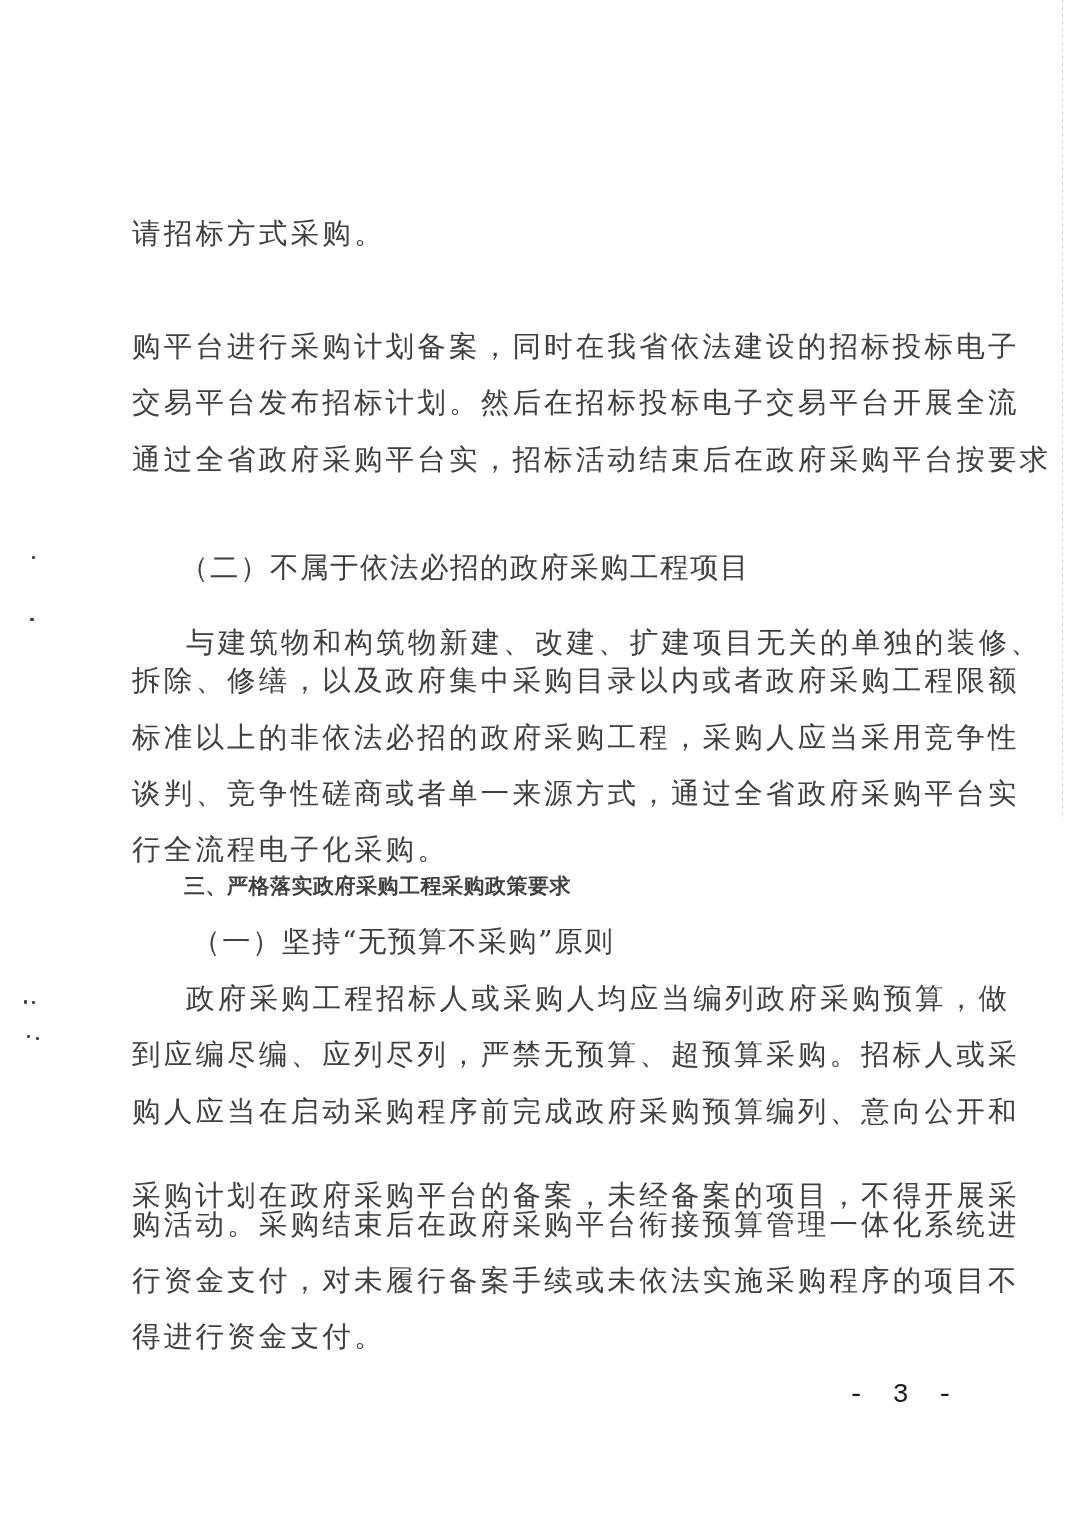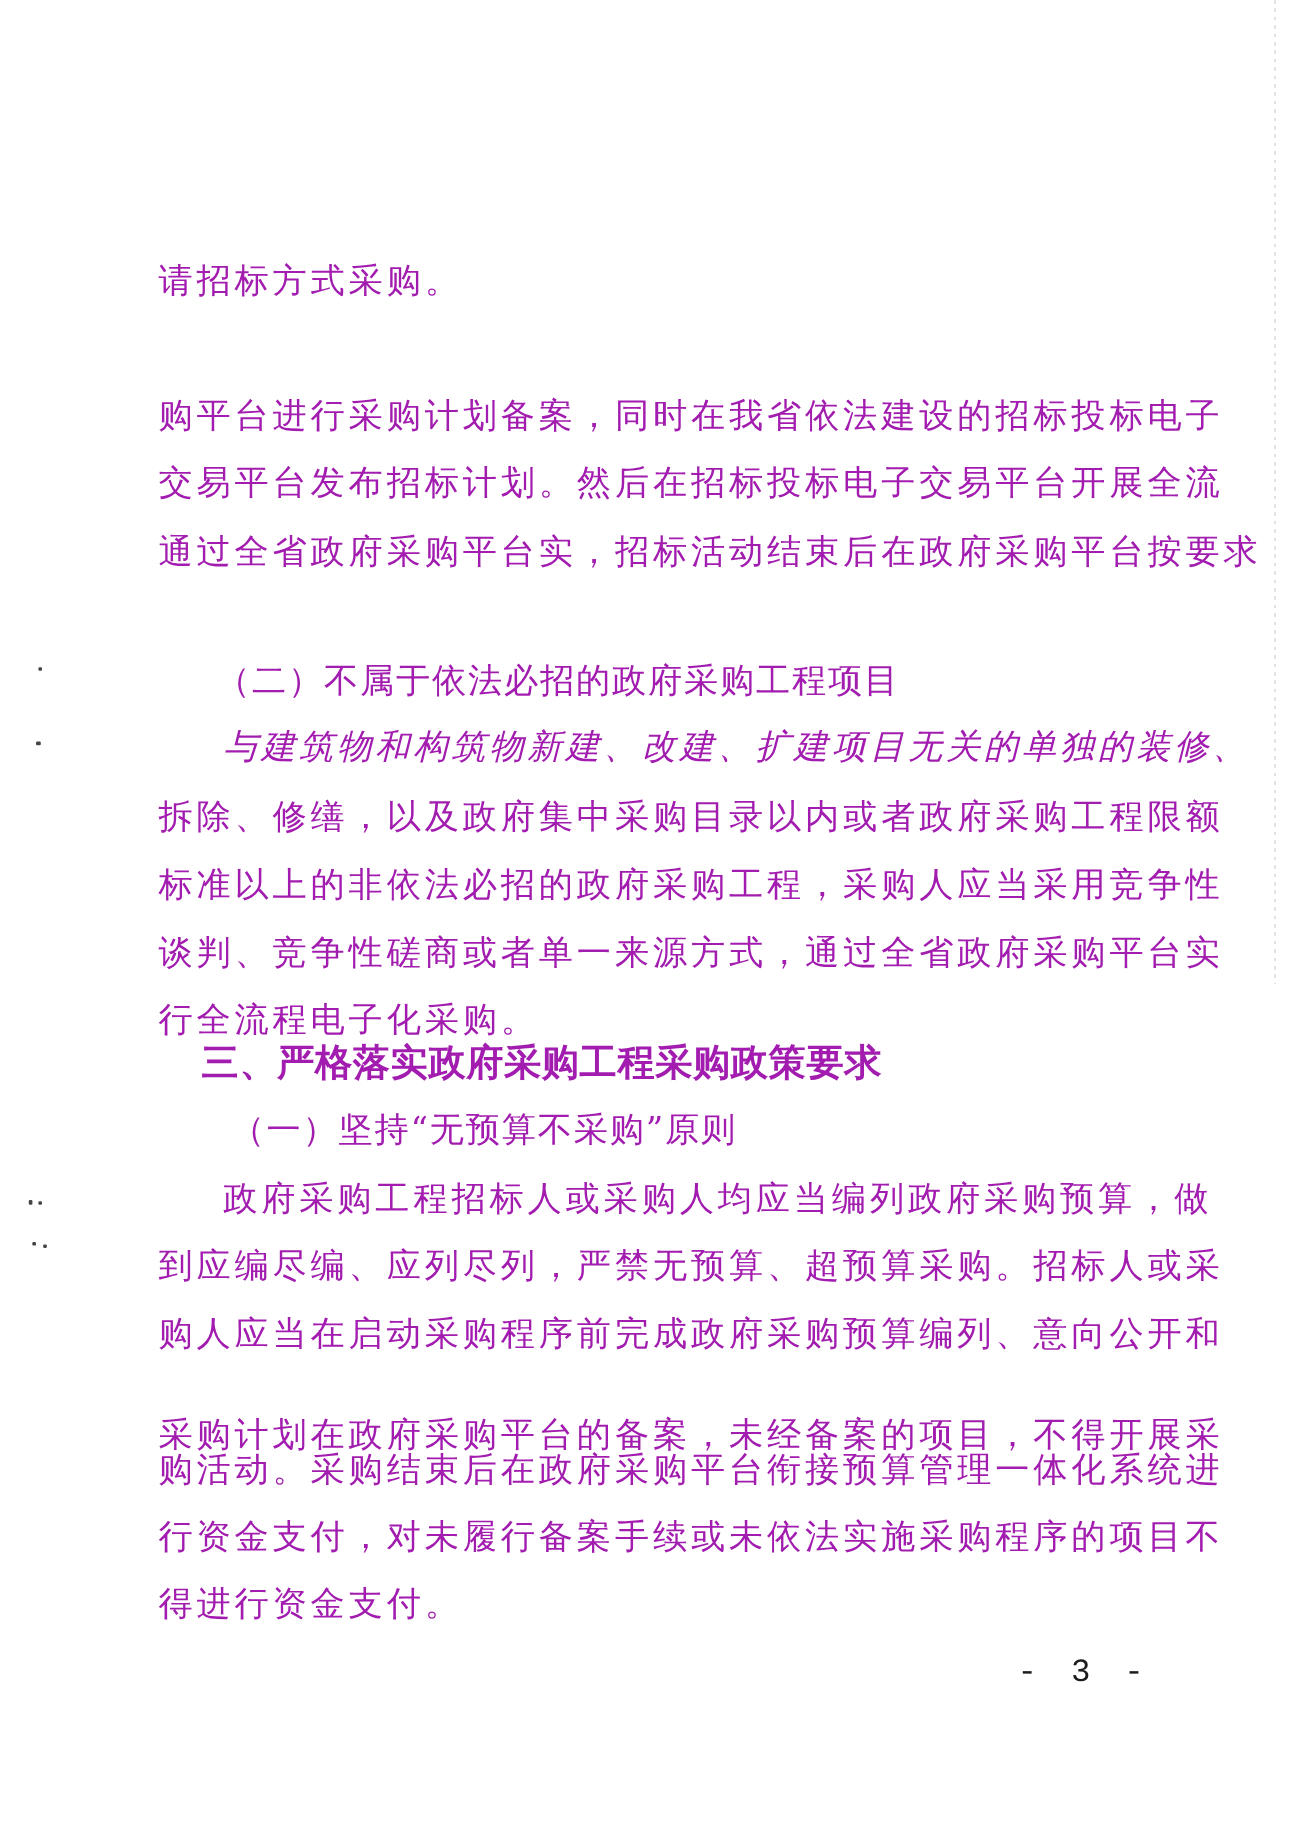--- a/index.html
+++ b/index.html
@@ -36,30 +36,30 @@
       background: #444;
       border-radius: 1px;
     }
     .line {
       position: absolute;
       left: 132px;
       font-size: 28.5px;
       line-height: 40px;
       letter-spacing: 3.2px;
       white-space: nowrap;
-      color: #a21caf;
+      color: #404040;
     }
     .indent { left: 186px; }
     .sub-heading { left: 180px; letter-spacing: 1.5px; }
     .heading {
-      left: 168px;
+      left: 184px;
       font-family: "DejaVu Sans", "Liberation Sans", sans-serif;
       font-weight: bold;
       letter-spacing: 0.5px;
-      font-size: 31px;
+      font-size: 21px;
     }
     .page-number {
       position: absolute;
       left: 848px;
       top: 1380px;
       font-family: "Liberation Mono", "DejaVu Sans Mono", monospace;
       font-size: 27px;
       letter-spacing: 6px;
       color: #1c1c1c;
     }
@@ -77,21 +77,21 @@
   <div class="speck" style="left:36px;top:1037px;width:3px;height:3px;"></div>
 
   <div class="line" style="top:214px;">请招标方式采购。</div>
 
   <div class="line" style="top:327px;">购平台进行采购计划备案，同时在我省依法建设的招标投标电子</div>
   <div class="line" style="top:383px;">交易平台发布招标计划。然后在招标投标电子交易平台开展全流</div>
   <div class="line" style="top:440px;">通过全省政府采购平台实，招标活动结束后在政府采购平台按要求</div>
 
   <div class="line sub-heading" style="top:548px;">（二）不属于依法必招的政府采购工程项目</div>
 
-  <div class="line indent" style="top:603px;font-style:italic;">与建筑物和构筑物新建、改建、扩建项目无关的单独的装修、</div>
+  <div class="line indent" style="top:623px;">与建筑物和构筑物新建、改建、扩建项目无关的单独的装修、</div>
   <div class="line" style="top:661px;">拆除、修缮，以及政府集中采购目录以内或者政府采购工程限额</div>
   <div class="line" style="top:718px;">标准以上的非依法必招的政府采购工程，采购人应当采用竞争性</div>
   <div class="line" style="top:774px;">谈判、竞争性磋商或者单一来源方式，通过全省政府采购平台实</div>
   <div class="line" style="top:830px;">行全流程电子化采购。</div>
 
   <div class="line heading" style="top:866px;">三、严格落实政府采购工程采购政策要求</div>
 
   <div class="line sub-heading" style="top:922px;margin-left:12px;">（一）坚持“无预算不采购”原则</div>
 
   <div class="line" style="top:1035px;">到应编尽编、应列尽列，严禁无预算、超预算采购。招标人或采</div>

